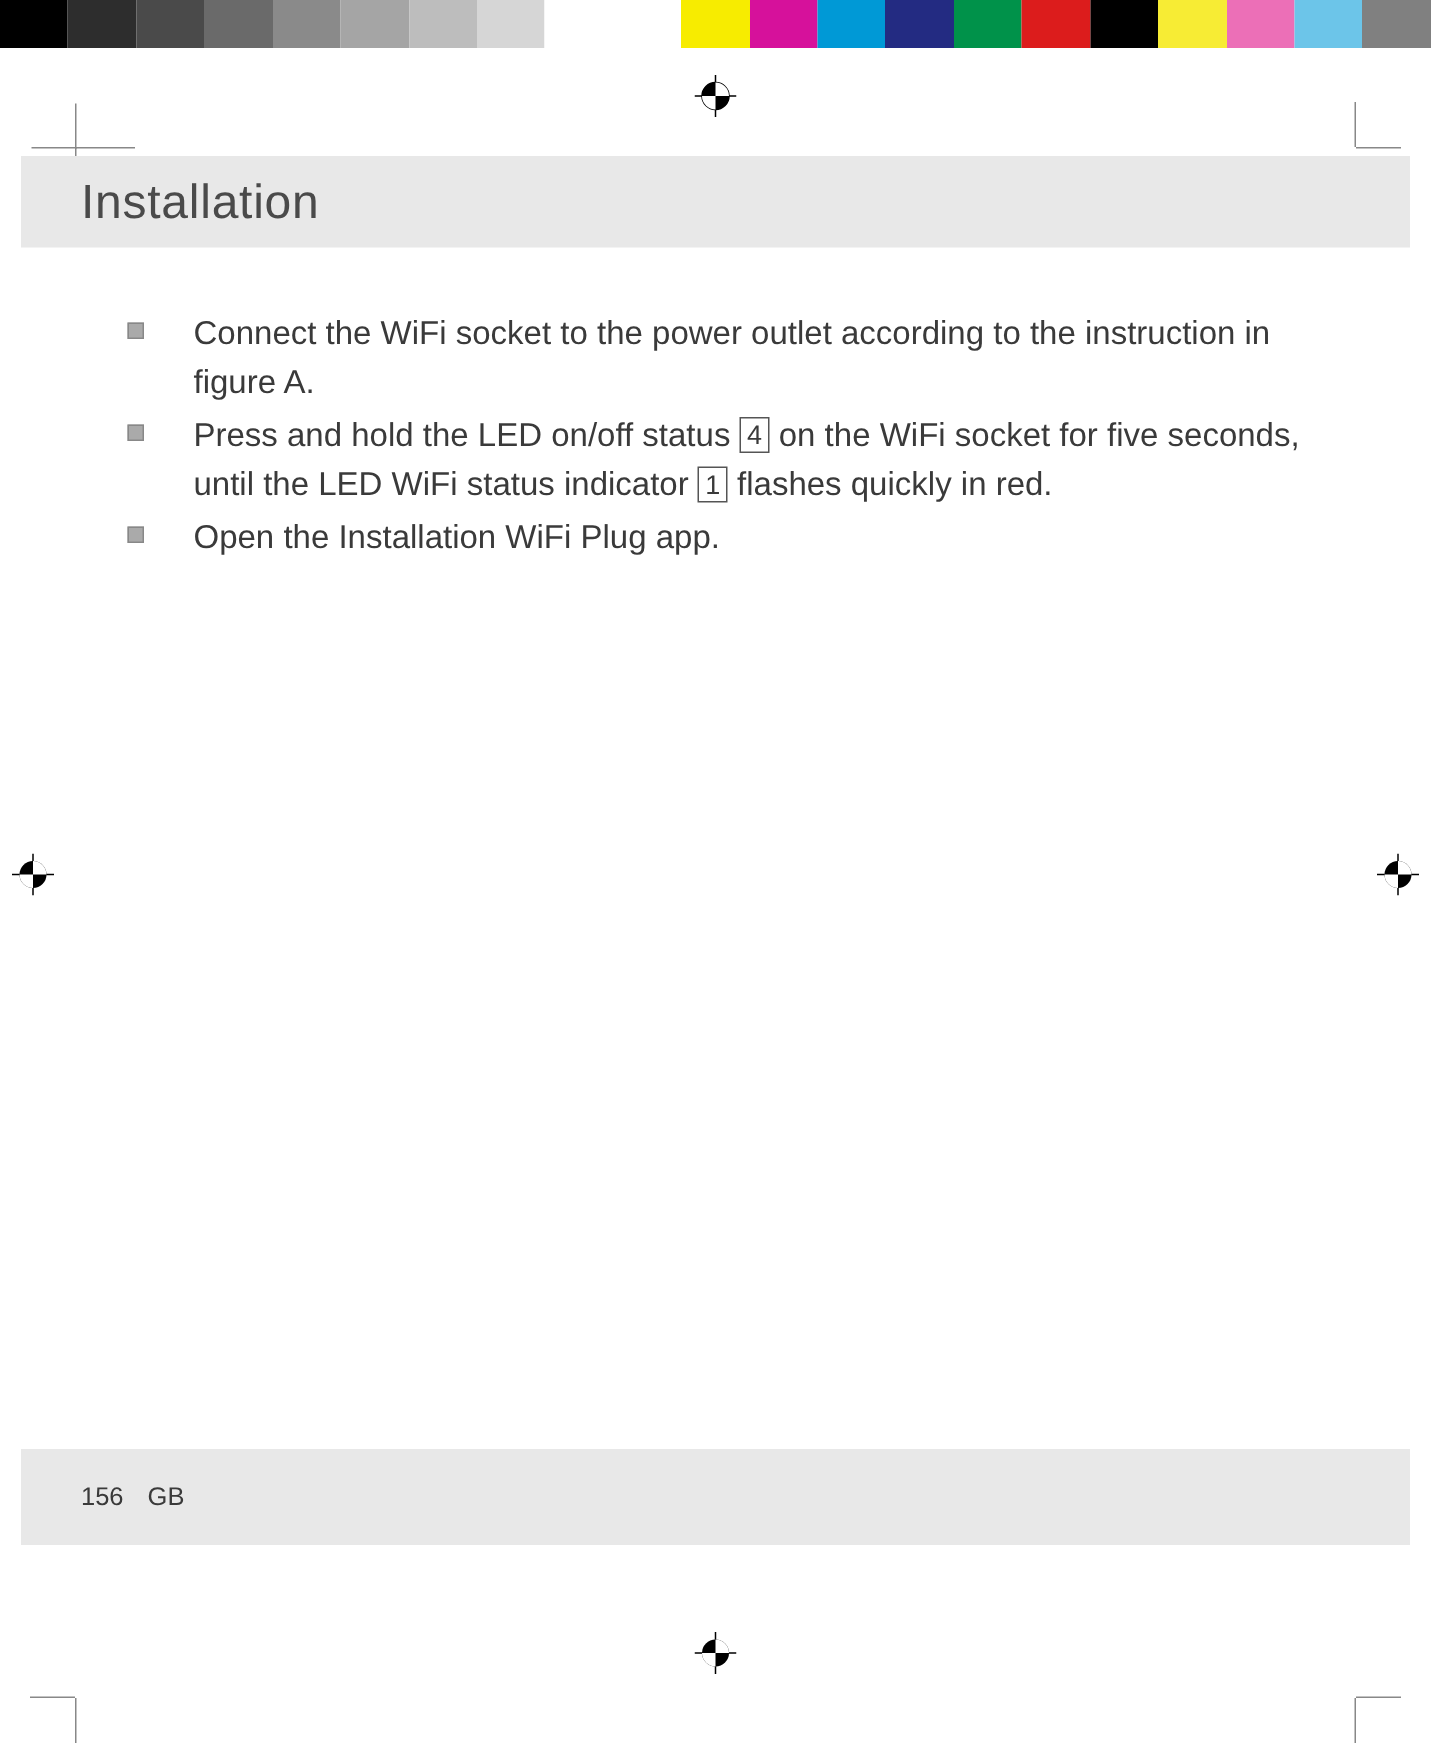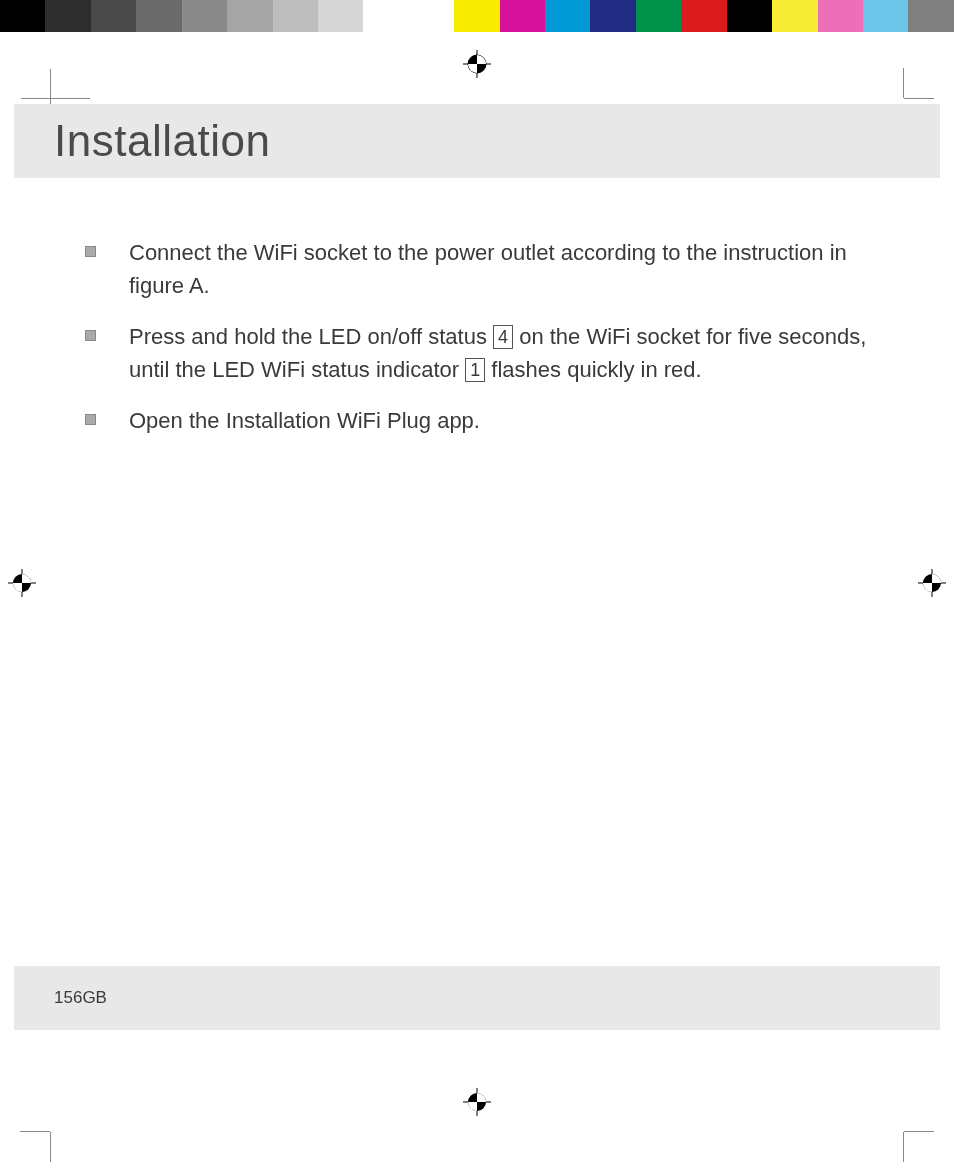--- a/index.html
+++ b/index.html
@@ -69,35 +69,34 @@
       bottom: 66px;
     }
     .heading-bar {
       background: #e8e8e8;
       padding: 12px 0 12px 40px;
       margin: 38px 0 0 -36px;
       width: calc(100% + 72px);
     }
     .heading-bar h1 {
       font-weight: 300;
-      font-size: 44px;
+      font-size: 32px;
       color: #4a4a4a;
       letter-spacing: 0.5px;
     }
     .content {
       padding: 40px 35px 0 35px;
       font-size: 22px;
       line-height: 1.5;
       color: #3a3a3a;
       font-weight: 300;
     }
     .list-item {
       display: flex;
       margin-bottom: 2px;
-      margin-top: 18px;
     }
     .bullet {
       flex: 0 0 44px;
       display: flex;
       align-items: flex-start;
       padding-top: 10px;
     }
     .bullet-square {
       width: 11px;
       height: 11px;
@@ -124,21 +123,21 @@
       left: -36px;
       right: -36px;
       background: #e8e8e8;
       height: 64px;
       display: flex;
       align-items: center;
       padding-left: 40px;
       font-size: 17px;
       color: #3a3a3a;
     }
-    .footer-bar .fp { }
+    .footer-bar .fp { margin-right: 16px; }
     svg.rm { display: block; }
   </style>
 </head>
 <body>
 
 <div class="color-bar" id="colorbar">
     <div style="background: rgb(0, 0, 0);"></div>
     <div style="background: rgb(45, 45, 45);"></div>
     <div style="background: rgb(74, 74, 74);"></div>
     <div style="background: rgb(106, 106, 106);"></div>

